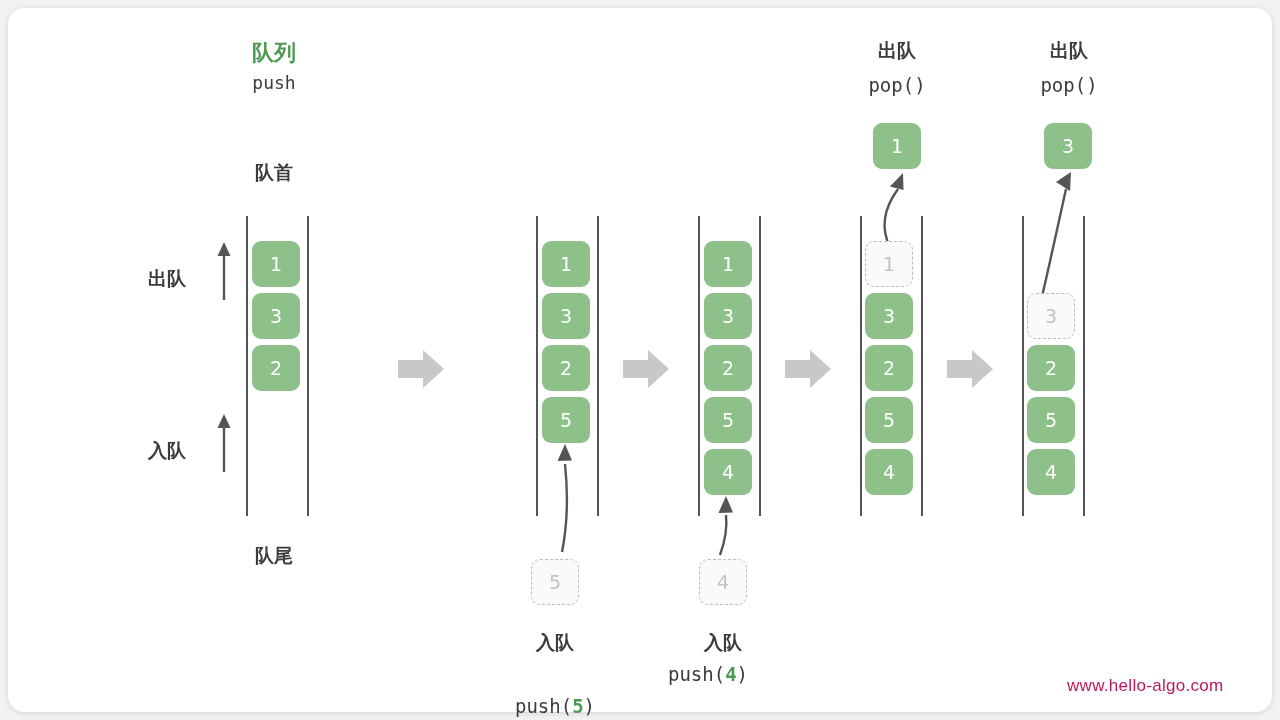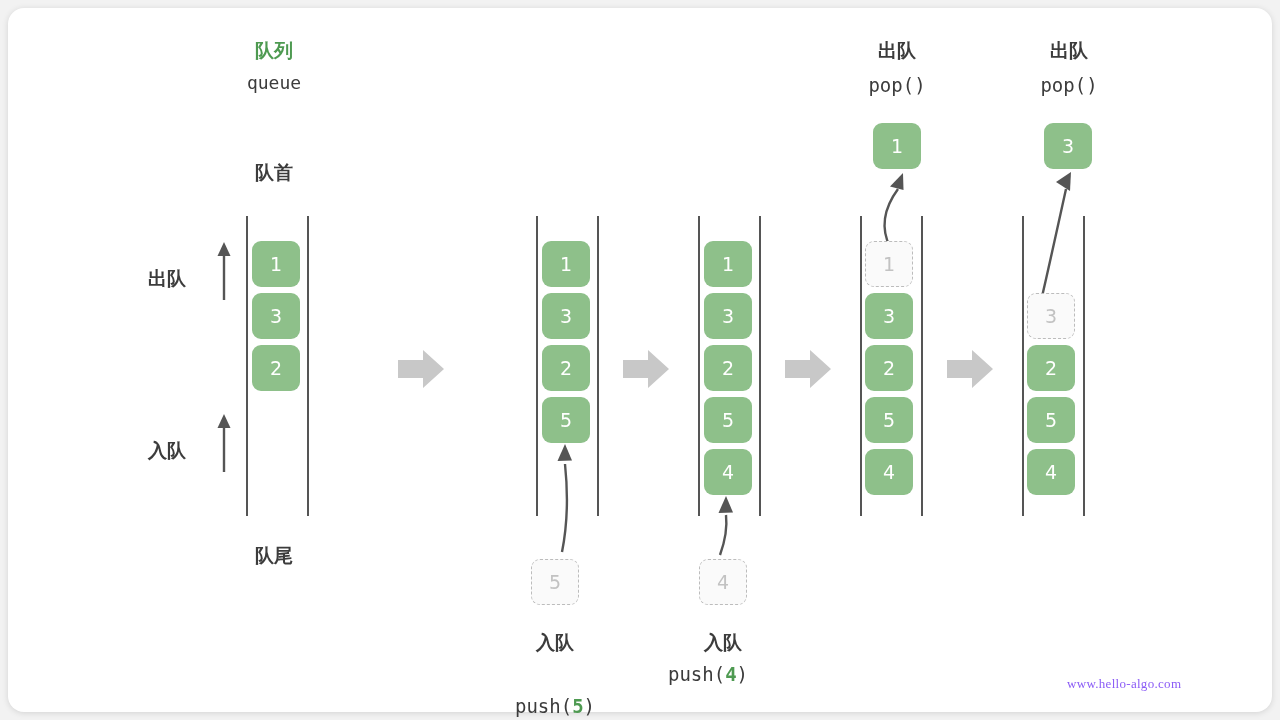--- a/index.html
+++ b/index.html
@@ -39,41 +39,41 @@
     font-weight: bold;
     color: #3c3c3c;
     white-space: nowrap;
   }
   .mono {
     font-family: "DejaVu Sans Mono", "Liberation Mono", monospace;
     color: #3c3c3c;
     white-space: nowrap;
   }
   .title-cn {
-    font-size: 19px;
+    font-size: 22px;
     color: #4e9a51;
     font-weight: bold;
     text-align: center;
   }
   .title-en {
     font-size: 18px;
     text-align: center;
     color: #3c3c3c;
   }
   .hdr-cn { font-size: 19px; text-align: center; }
   .hdr-mono { font-size: 19px; text-align: center; }
   .side-label { font-size: 19px; }
   .cap-cn { font-size: 19px; text-align: center; }
   .cap-mono { font-size: 19px; text-align: center; }
   .hl { color: #4e9a51; font-weight: bold; }
 
   .watermark {
-    font-family: Liberation Serif, serif;
-    font-size: 13px;
-    color: #8b5cf6;
+    font-family: Liberation Sans, sans-serif;
+    font-size: 17px;
+    color: #be185d;
     letter-spacing: 0.3px;
     white-space: nowrap;
   }
 
   
   .rail {
     position: absolute;
     width: 1.6px;
     background: #555555;
   }
@@ -115,21 +115,21 @@
 
   svg { position: absolute; overflow: visible; }
 </style>
 </head>
 <body>
 
 <div id="stage">
   <div id="card">
 
     <div class="abs title-cn" style="left:186px; top:30px; width:160px;">队列</div>
-    <div class="abs title-en mono" style="left:186px; top:64px; width:160px;">queue</div>
+    <div class="abs title-en mono" style="left:186px; top:64px; width:160px;">push</div>
 
     <div class="abs cn" style="left:206px; top:152px; width:120px; font-size:19px; text-align:center;">队首</div>
     <div class="abs cn" style="left:206px; top:535px; width:120px; font-size:19px; text-align:center;">队尾</div>
 
     <div class="abs cn side-label" style="left:140px; top:258px;">出队</div>
     <svg class="abs" style="left:204px; top:232px;" width="24" height="62">
       <line x1="12" y1="60" x2="12" y2="12" stroke="#555555" stroke-width="2.4"></line>
       <polygon points="12,2 5.5,16 18.5,16" fill="#555555"></polygon>
     </svg>
 

